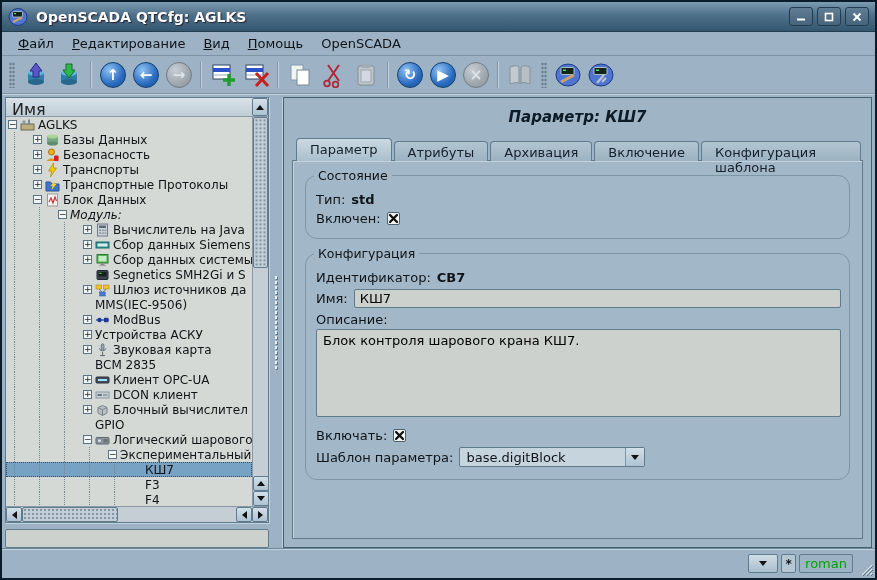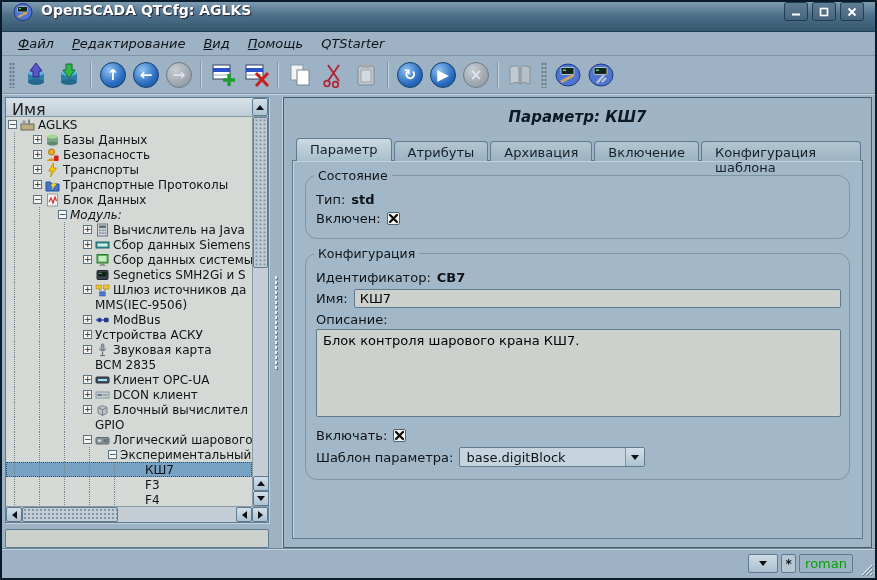--- a/index.html
+++ b/index.html
@@ -3,33 +3,33 @@
 <meta charset="utf-8">
 <style>
   * { margin:0; padding:0; box-sizing:border-box; }
   html,body { width:877px; height:580px; overflow:hidden; }
   body { font-family:"DejaVu Sans","Liberation Sans",sans-serif; font-size:12px; color:#101418; }
 
   .window { width:877px; height:580px; background:#9db3c5; border:2px solid #0a1c2c;
             display:flex; flex-direction:column; }
 
   
-  .titlebar { height:30px; flex:0 0 30px; display:flex; align-items:flex-start; gap:8px; padding:0 11px;
+  .titlebar { height:30px; flex:0 0 30px; display:flex; align-items:center; gap:8px; padding:0 6px;
               background:linear-gradient(180deg,#7d9cb1 0%,#4e7089 45%,#35566f 100%);
               border-bottom:1px solid #233c4e; }
   .win-icon { width:20px; height:20px; flex:0 0 20px; }
   .title-text { color:#ffffff; font-weight:bold; font-size:14px; text-shadow:1px 1px 1px #223; }
   .win-btns { margin-left:auto; display:flex; gap:4px; }
   .wbtn { width:24px; height:19px; border:1px solid #223c4f; border-radius:3px;
           background:linear-gradient(180deg,#5f7d95,#46647c); display:flex; align-items:center; justify-content:center; }
   .wbtn svg { display:block; }
 
   
   .menubar { height:24px; flex:0 0 24px; display:flex; align-items:center; gap:2px; padding:0 8px;
-             background:#9db3c5; border-bottom:1px solid #7e95a6;font-style:italic; }
+             background:#9db3c5; border-bottom:1px solid #7e95a6; }
   .mitem { padding:2px 8px; font-size:13px; }
   .mitem u { text-decoration:underline; }
 
   
   .toolbar { height:38px; flex:0 0 38px; display:flex; align-items:center; gap:3px; padding:0 4px;
              background:#9db3c5; border-bottom:1px solid #7e95a6; box-shadow:0 1px 0 #c3d3de; }
   .thandle { width:6px; height:26px; margin:0 3px;
              background-image:radial-gradient(#6d8191 1px, transparent 1.2px);
              background-size:3px 4px; }
   .tsep { width:2px; height:26px; margin:0 3px; border-left:1px solid #7e95a6; border-right:1px solid #c3d3de; }
@@ -165,21 +165,21 @@
           </svg>
         </span>
     </span>
   </div>
 
   <div class="menubar" id="menubar">
       <span class="mitem"><u>Ф</u>айл</span>
       <span class="mitem"><u>Р</u>едактирование</span>
       <span class="mitem"><u>В</u>ид</span>
       <span class="mitem"><u>П</u>омощь</span>
-      <span class="mitem">QTStarter</span>
+      <span class="mitem">OpenSCADA</span>
     </div>
 
   <div class="toolbar" id="toolbar">
       <div class="thandle"></div>
       <span class="tbtn">
         <svg width="26" height="26">
           <rect x="5" y="11" width="16" height="9" fill="#2e7da6"></rect>
           <ellipse cx="13" cy="20" rx="8" ry="3" fill="#26688c"></ellipse>
           <ellipse cx="13" cy="11" rx="8" ry="3" fill="#5fb6d9"></ellipse>
           <polygon points="13,1 19,9 16,9 16,15 10,15 10,9 7,9" fill="#5a55c8" stroke="#2c2a80"></polygon>

